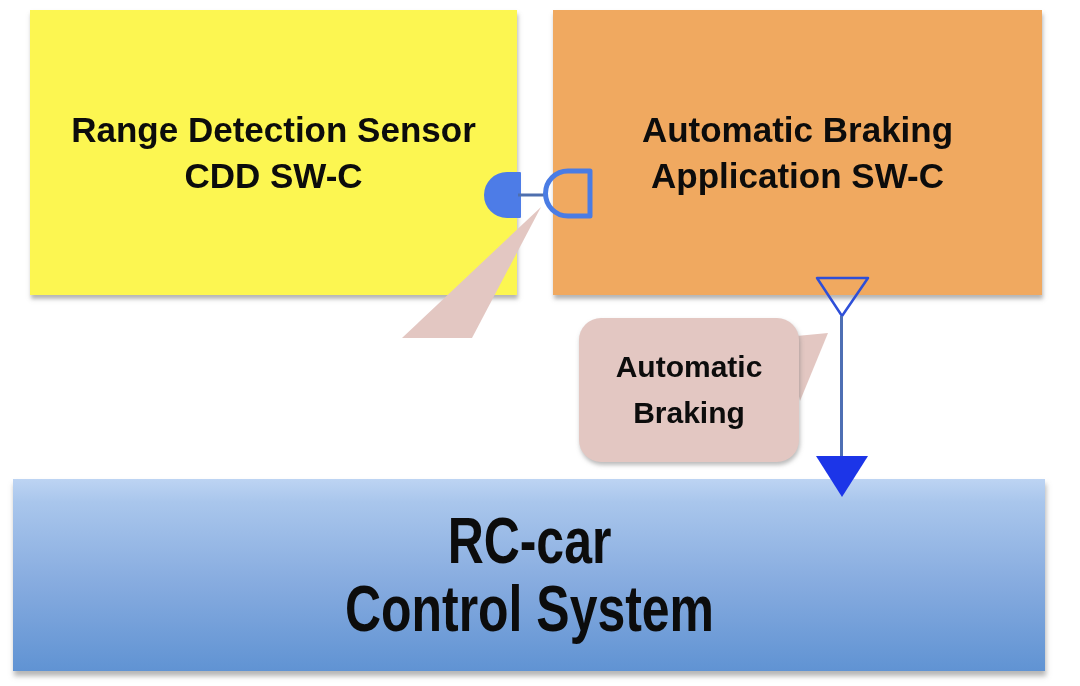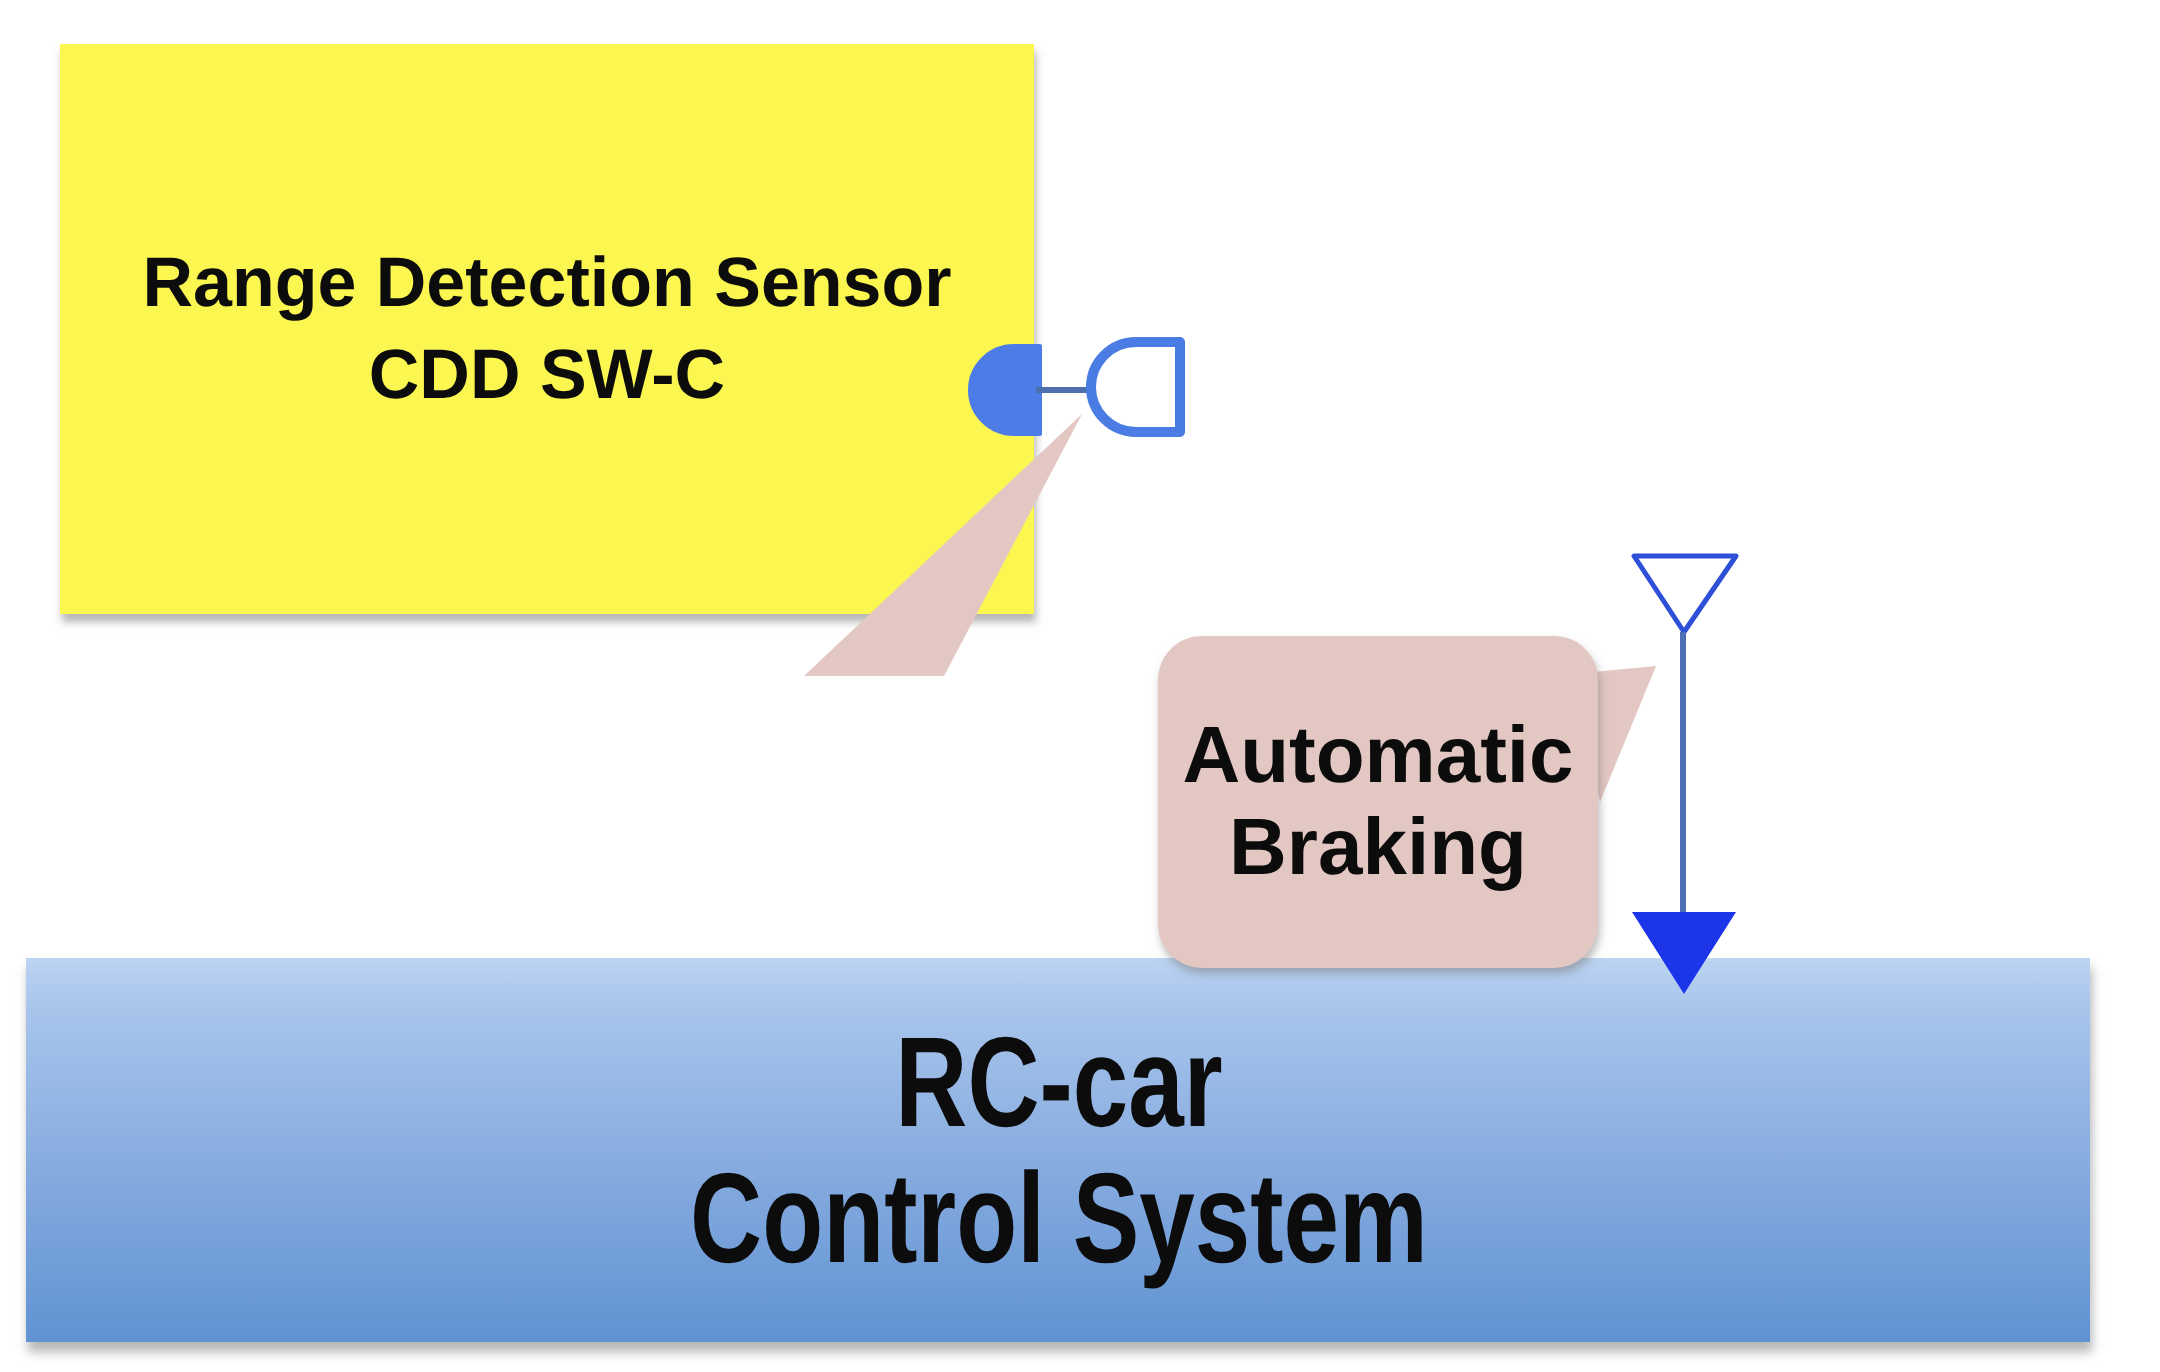--- a/index.html
+++ b/index.html
@@ -23,21 +23,21 @@
     justify-content: center;
     text-align: center;
     color: #0c0c0c;
     font-weight: bold;
   }
   .box-yellow {
     left: 30px; top: 10px;
     width: 487px; height: 285px;
     background: #fcf651;
     box-shadow: 1px 4px 4px rgba(110,110,110,0.5);
-    font-size: 35px; line-height: 46px; margin-top: 12px;
+    font-size: 35px; line-height: 46px;
   }
   .box-orange {
     left: 553px; top: 10px;
     width: 489px; height: 285px;
     background: #f0a960;
     box-shadow: 1px 4px 4px rgba(110,110,110,0.5);
     font-size: 35px; line-height: 46px;
   }
   .box-blue {
     left: 13px; top: 479px;
@@ -71,34 +71,38 @@
     color: #0c0c0c;
     font-weight: bold;
   }
   .callout-measured {
     left: 270px; top: 332px;
     width: 217px; height: 111px;
     font-size: 30px; line-height: 44px;
   }
   .callout-instruction {
     left: 579px; top: 318px;
-    width: 220px; height: 166px;
-    font-size: 40px; line-height: 46px;
+    width: 220px; height: 144px;
+    font-size: 30px; line-height: 46px;
   }
 </style>
 </head>
 <body>
 
 <div class="stage">
 
   <div class="box box-yellow">
     <span class="line">Range Detection Sensor</span>
     <span class="line">CDD SW-C</span>
   </div>
 
+  <div class="box box-orange">
+    <span class="line">Automatic Braking</span>
+    <span class="line">Application SW-C</span>
+  </div>
 
   <div class="box box-blue">
     <div class="condensed">
       <span class="line">RC-car</span>
       <span class="line">Control System</span>
     </div>
   </div>
 
   <svg class="overlay" width="1080" height="686" viewBox="0 0 1080 686" xmlns="http://www.w3.org/2000/svg">
 

